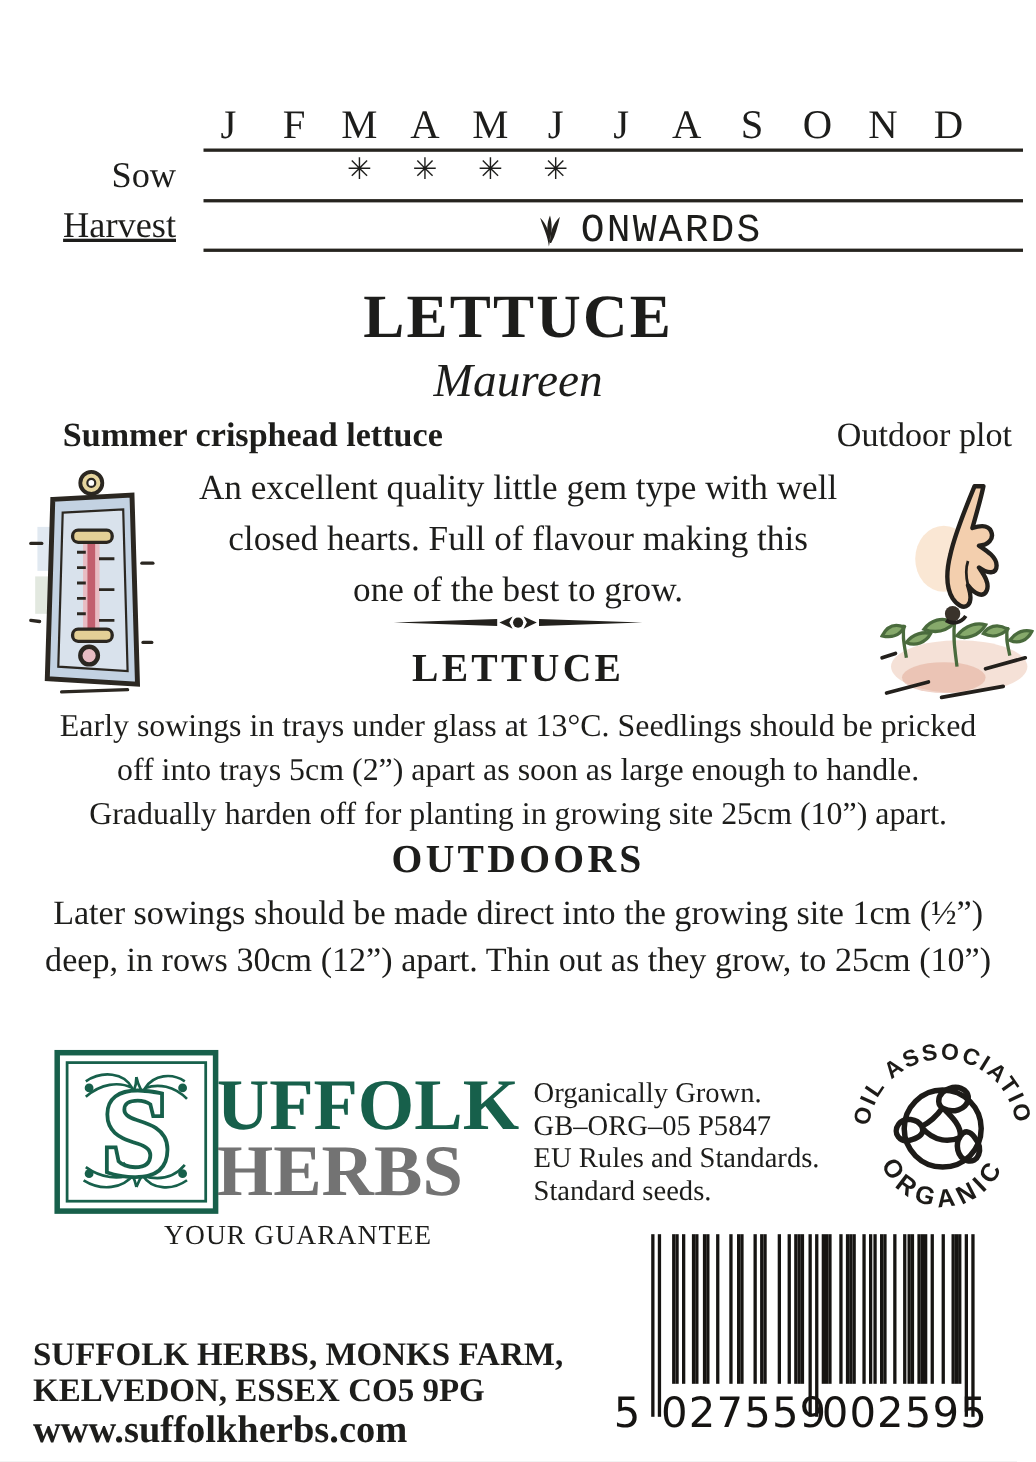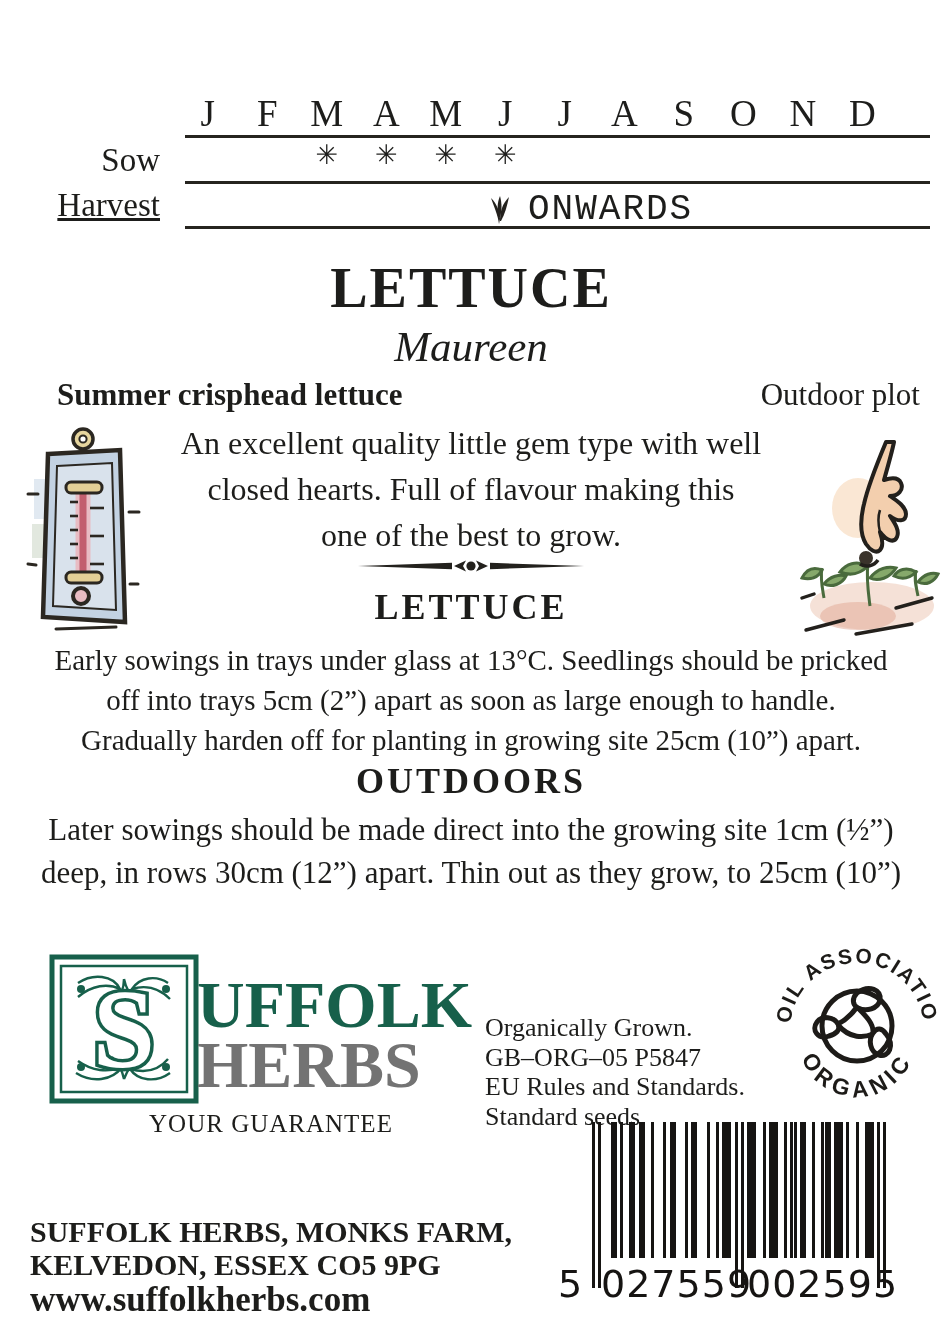--- a/index.html
+++ b/index.html
@@ -34,21 +34,21 @@
   .sec-head.indoors{top:586px;} .sec-head.outdoors{top:760px;}
   .sec-body{left:0;width:942px;text-align:center;}
   .sec-body.indoors{top:640px;font-size:29px;line-height:40px;}
   .sec-body.outdoors{top:808px;font-size:31px;line-height:43px;}
   .sec-body div{white-space:nowrap;}
 
   
   .brand-word{font-weight:bold;line-height:1;}
   .brand-top{left:197px;top:972px;font-size:66px;letter-spacing:0px;}
   .brand-bottom{left:197px;top:1032px;font-size:66px;}
-  .org-info{left:485px;top:979px;font-size:26px;line-height:29.5px;margin-top:34px;}
+  .org-info{left:485px;top:979px;font-size:26px;line-height:29.5px;}
 
   
   .guar-head{left:30px;width:482px;top:1110px;text-align:center;font-size:25px;letter-spacing:1px;}
   .guar-body{left:30px;width:490px;top:1138px;font-size:26px;line-height:28.5px;}
   .addr1{left:30px;top:1215px;font-size:30px;font-weight:bold;}
   .addr2{left:30px;top:1248px;font-size:30px;font-weight:bold;}
   .website{left:30px;top:1280px;font-size:35px;font-weight:bold;}
 
   
   .barcode{left:556px;top:1118px;width:380px;height:200px;}

